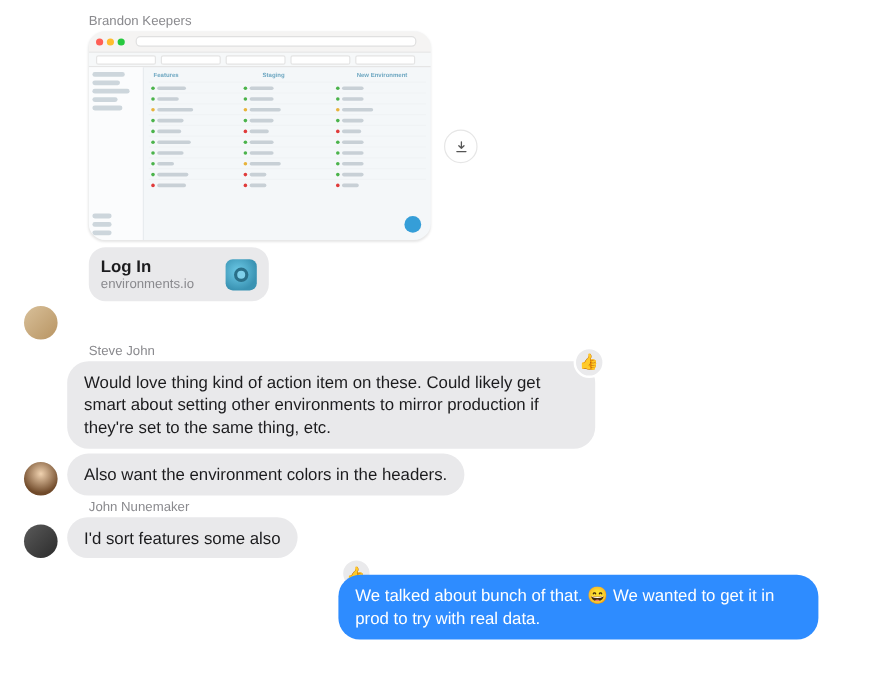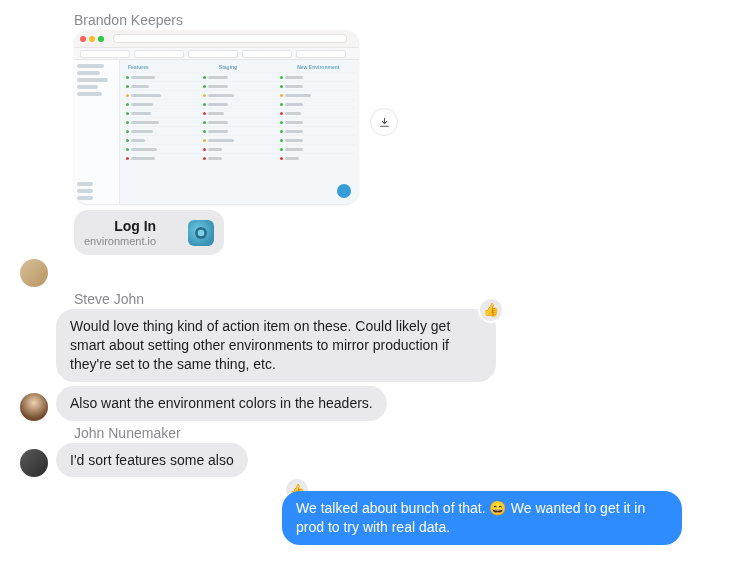--- a/index.html
+++ b/index.html
@@ -7,21 +7,21 @@
     font-family: -apple-system, BlinkMacSystemFont, "Segoe UI", Helvetica, Arial, sans-serif;
     font-size: 14px;
     background: #fff;
     width: 738px;
     height: 563px;
     position: relative;
     overflow: hidden;
     padding: 8px 20px 8px 20px;
   }
   .sender-name {
-    font-size: 14px;
+    font-size: 11px;
     color: #8a8a8e;
     margin-left: 54px;
     margin-bottom: 2px;
     margin-top: 4px;
   }
   .msg-row {
     display: flex;
     align-items: flex-end;
     margin-bottom: 4px;
     position: relative;
@@ -87,21 +87,21 @@
     margin-left: 54px;
     width: 150px;
     background: #e9e9eb;
     border-radius: 14px;
     padding: 8px 10px;
     display: flex;
     align-items: center;
     justify-content: space-between;
     margin-bottom: 4px;
   }
-  .link-card .lk-text { display:flex; flex-direction:column;align-items:flex-end; }
+  .link-card .lk-text { display:flex; flex-direction:column; }
   .link-card .lk-title { font-weight: 600; font-size: 14px; color: #1c1c1e; }
   .link-card .lk-domain { font-size: 11px; color: #8a8a8e; margin-top:1px;}
   .link-card .lk-icon {
     width: 26px; height: 26px; border-radius: 6px;
     background: radial-gradient(circle at 40% 40%, #6ecbe8 0%, #3a93b3 70%);
     display:flex; align-items:center; justify-content:center;
     color:#0a4055; font-size:14px; font-weight:bold;
   }
   
   .reaction {
@@ -347,21 +347,21 @@
 
 <div class="download-btn">
   <svg viewBox="0 0 24 24">
       <path fill="none" stroke="currentColor" stroke-width="2" stroke-linecap="round" d="M12 4v10m0 0l-4-4m4 4l4-4M5 19h14"></path>
     </svg>
 </div>
 
 <div class="link-card">
   <div class="lk-text">
     <span class="lk-title">Log In</span>
-    <span class="lk-domain">environment.io</span>
+    <span class="lk-domain">environments.io</span>
   </div>
   <div class="lk-icon">
     <svg width="16" height="16" viewBox="0 0 24 24">
         <circle cx="12" cy="12" r="9" fill="#2a6f88"></circle>
         <circle cx="12" cy="12" r="5" fill="#7fd0ea"></circle>
       </svg>
   </div>
 </div>
 
 <div class="msg-row">

